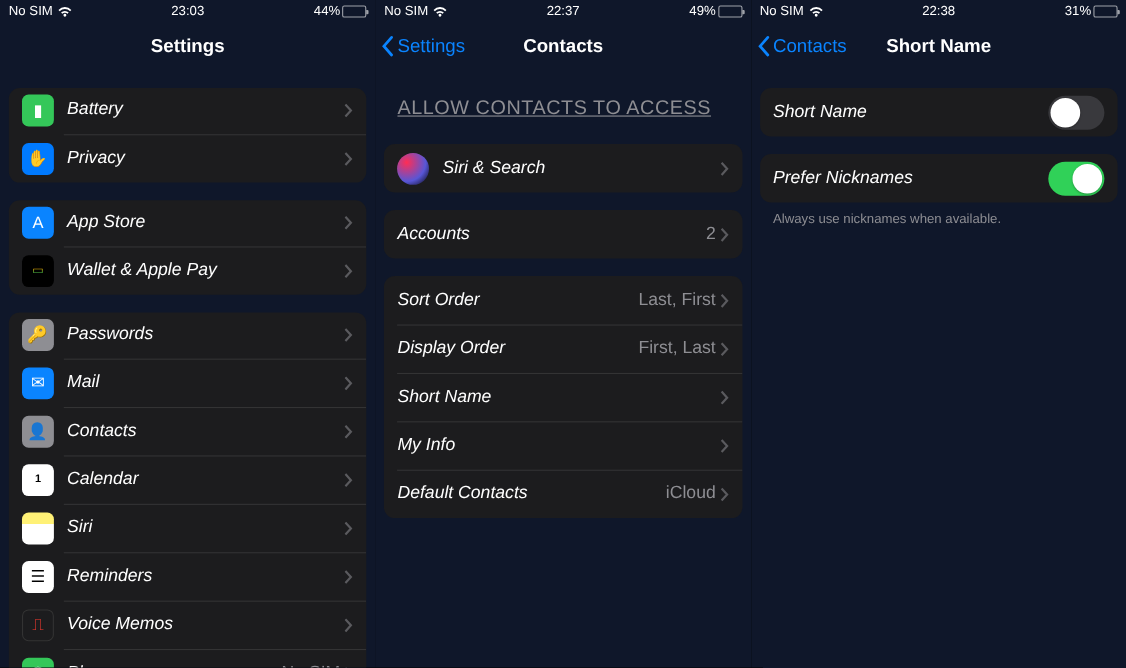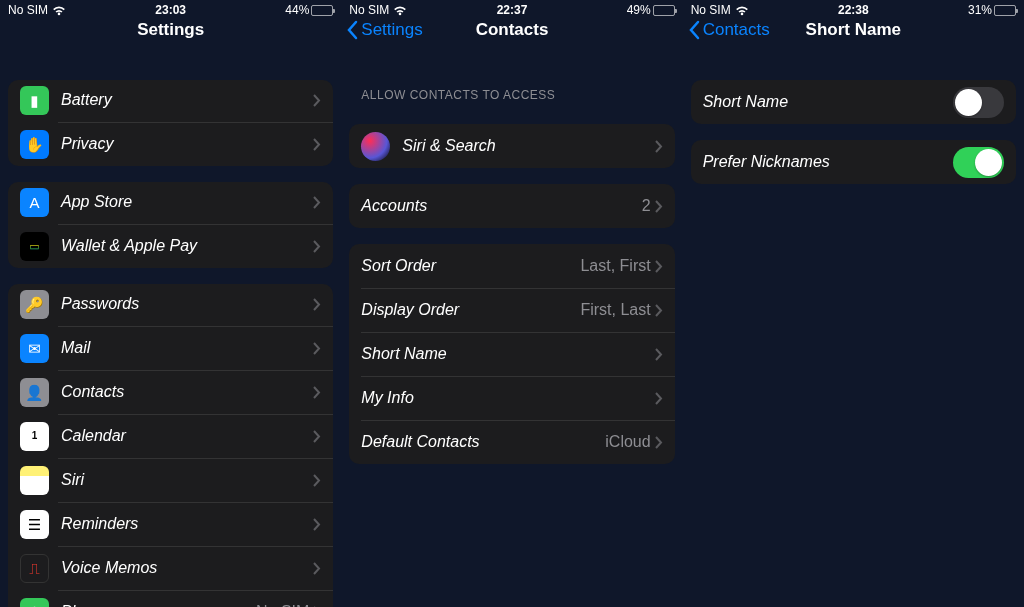--- a/index.html
+++ b/index.html
@@ -1,31 +1,31 @@
 <!DOCTYPE html>
 <html><head>
 <meta charset="utf-8">
 <style>
   * { margin: 0; padding: 0; box-sizing: border-box; }
   body { background: #000; font-family: -apple-system, BlinkMacSystemFont, "Segoe UI", Helvetica, Arial, sans-serif; width: 1024px; height: 607px; overflow: hidden; display: flex; }
   .phone { width: 341.33px; height: 607px; background: #0f172a; position: relative; overflow: hidden; }
   .status-bar { height: 20px; display: flex; align-items: center; justify-content: space-between; padding: 0 8px; color: #fff; font-size: 12px; }
   .status-left, .status-right { display: flex; align-items: center; gap: 4px; }
-  .status-center { position: absolute; left: 50%; transform: translateX(-50%); font-weight: 700; }
+  .status-center { position: absolute; left: 50%; transform: translateX(-50%); font-weight: 400; }
   .wifi-icon { width: 14px; height: 10px; }
   .battery-wrap { display: flex; align-items: center; gap: 2px; margin-left: 28px; }
   .battery-icon { width: 22px; height: 11px; border: 1px solid rgba(255,255,255,0.6); border-radius: 2px; position: relative; }
   .battery-icon::after { content: ""; position: absolute; right: -3px; top: 3px; width: 2px; height: 4px; background: rgba(255,255,255,0.6); border-radius: 0 1px 1px 0; }
   .battery-fill { background: #fff; height: 100%; border-radius: 1px; }
-  .nav-bar { height: 44px; display: flex; align-items: flex-start; justify-content: center; position: relative; color: #fff; }
+  .nav-bar { height: 44px; display: flex; align-items: center; justify-content: center; position: relative; color: #fff; }
   .nav-title { font-size: 17px; font-weight: 600; color: #fff; }
   .nav-back { position: absolute; left: 6px; display: flex; align-items: center; color: #0a84ff; font-size: 17px; cursor: pointer; }
   .nav-back-chev { width: 12px; height: 20px; margin-right: 2px; }
   .group { margin: 16px 8px 0 8px; background: #1c1c1e; border-radius: 10px; overflow: hidden; }
-  .group-header { color: #8e8e93; font-size: 12px; letter-spacing: 0.5px; padding: 0 20px 6px 20px; margin-top: 24px; text-transform: uppercase; }
+  .group-header { color: #8e8e93; font-size: 18px; letter-spacing: 0.5px; padding: 0 20px 6px 20px; margin-top: 24px; text-transform: uppercase; text-decoration: underline; }
   .group-footer { color: #8e8e93; font-size: 12px; padding: 8px 20px 0 20px; }
   .row { display: flex; align-items: center; min-height: 44px; padding: 0 12px; position: relative; cursor: pointer; }
   .row:not(:last-child)::after { content: ""; position: absolute; bottom: 0; left: 50px; right: 0; height: 0.5px; background: rgba(255,255,255,0.1); }
   .row.no-icon:not(:last-child)::after { left: 12px; }
   .row-icon { width: 29px; height: 29px; border-radius: 6px; margin-right: 12px; display: flex; align-items: center; justify-content: center; flex-shrink: 0; }
   .row-label { flex: 1 1 auto; color: #fff; font-size: 16px; font-style: italic; }
   .row-value { color: #8e8e93; font-size: 16px; margin-right: 4px; }
   .chevron { width: 8px; height: 13px; flex-shrink: 0; }
   .chevron svg { display: block; }
   .siri-icon { width: 29px; height: 29px; border-radius: 50%; background: radial-gradient(circle at 30% 30%, #ff2d55, #5856d6 60%, #000 100%); margin-right: 12px; flex-shrink: 0; }
@@ -356,13 +356,14 @@
   </div>
 
   <div class="group">
     <div class="row no-icon">
       <div class="row-label">Prefer Nicknames</div>
       <div class="toggle toggle-on">
           <div class="toggle-knob"></div>
         </div>
     </div>
   </div>
+  <div class="group-footer">Always use nicknames when available.</div>
 </div>
 
 </body></html>

